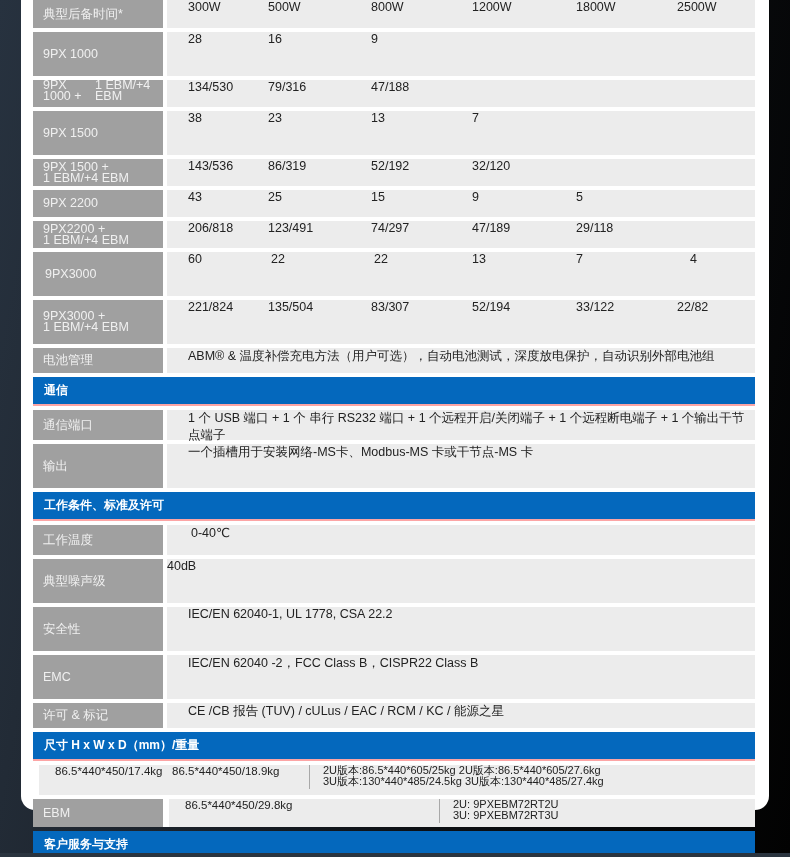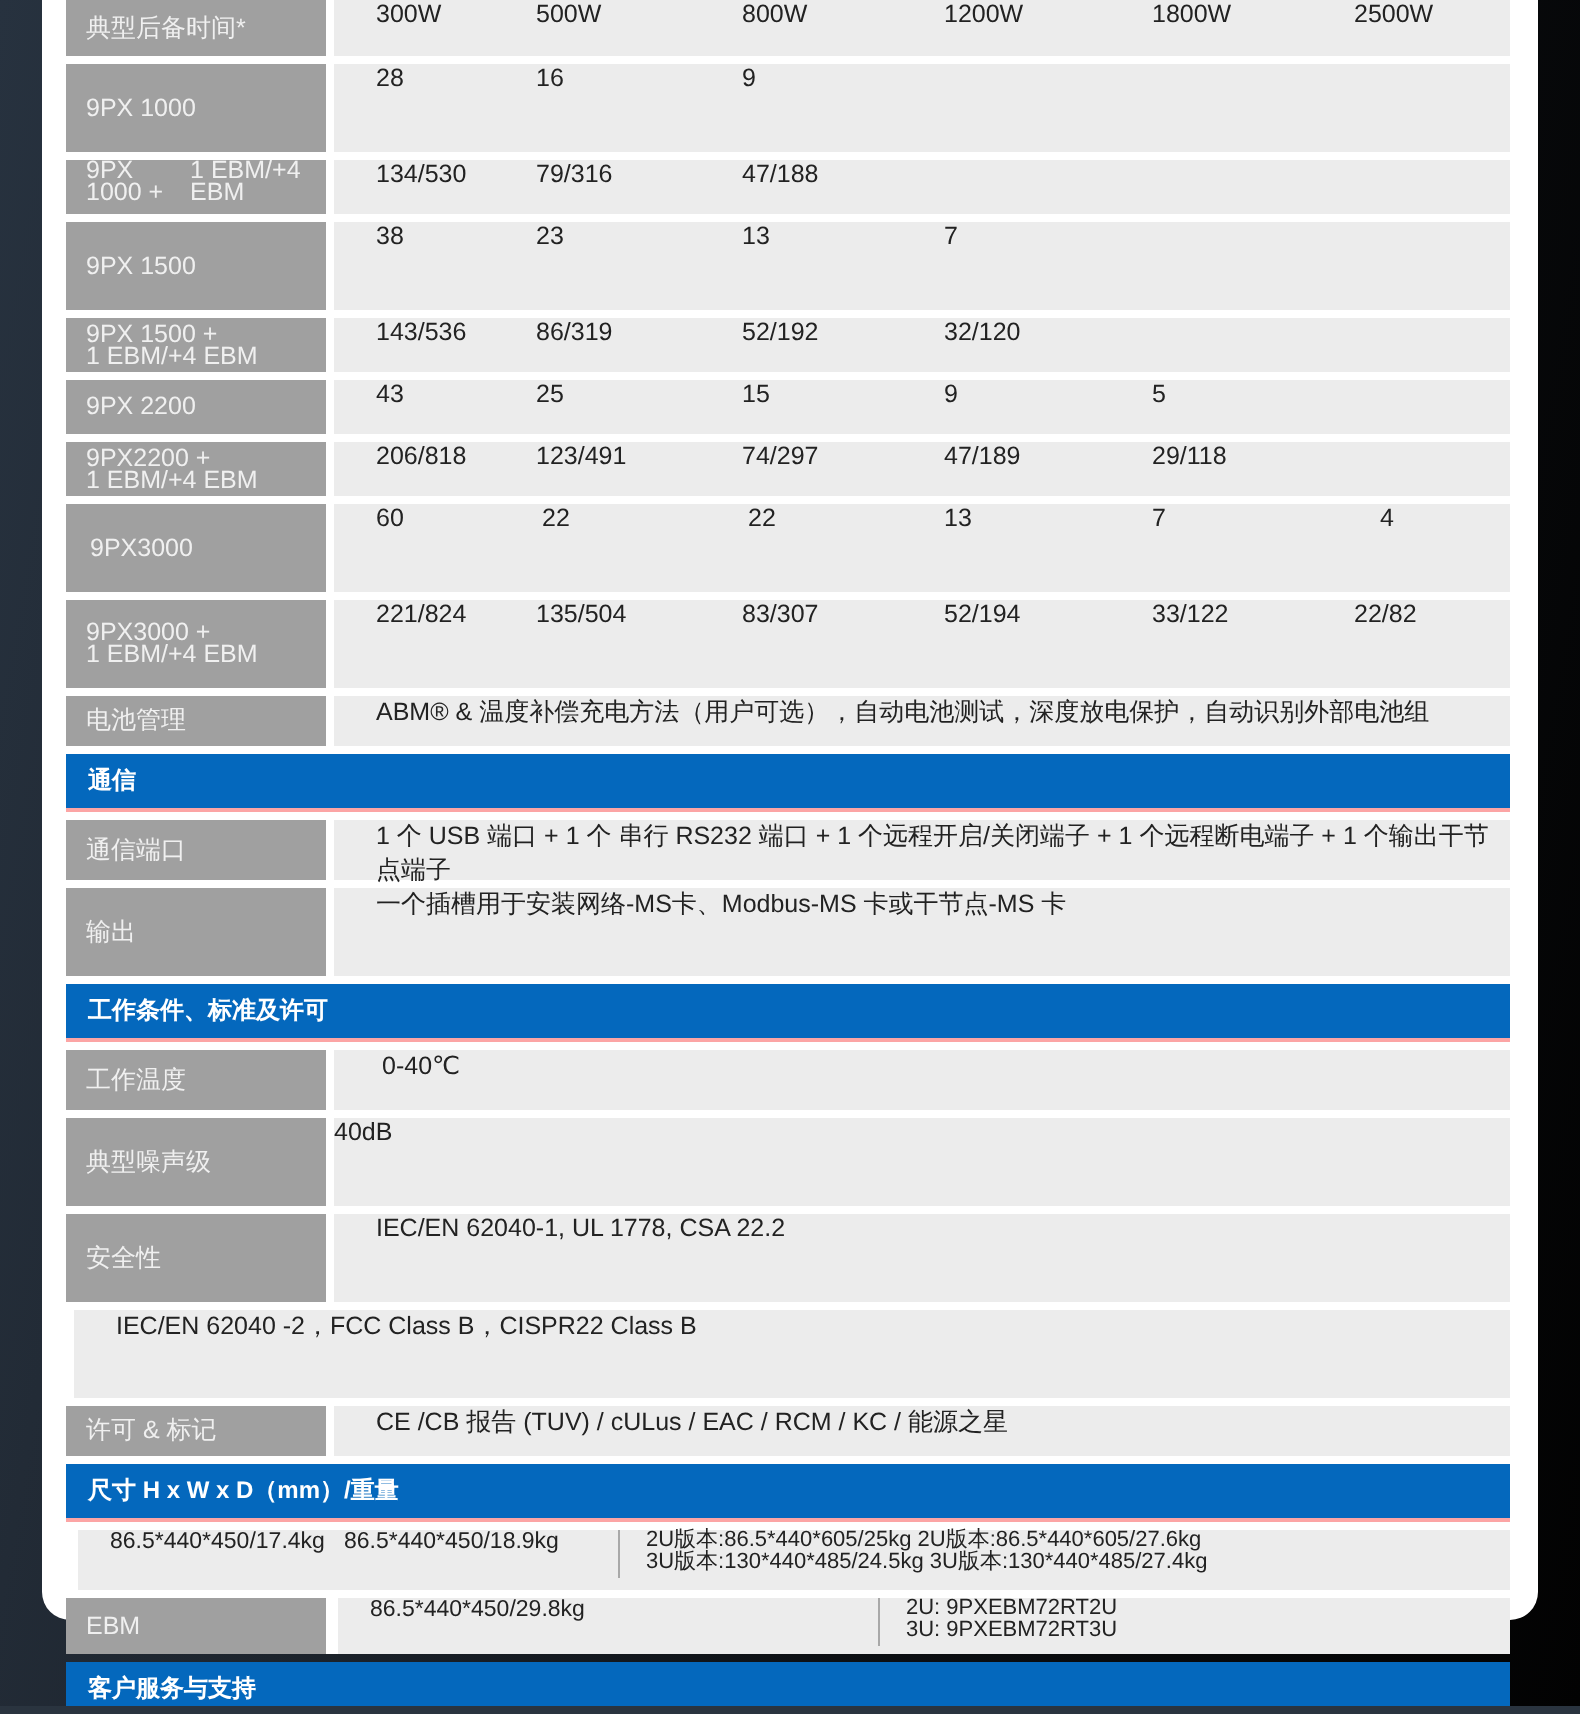--- a/index.html
+++ b/index.html
@@ -233,20 +233,21 @@
       </div>
     </div>
     <div class="row r26">
       <div class="label">安全性</div>
       <div class="gap"></div>
       <div class="cells">
         <div class="cell text-cell">IEC/EN 62040-1, UL 1778, CSA 22.2</div>
       </div>
     </div>
     <div class="row r26">
+      <div class="label">EMC</div>
       <div class="gap"></div>
       <div class="cells">
         <div class="cell text-cell">IEC/EN 62040 -2，FCC Class B，CISPR22 Class B</div>
       </div>
     </div>
     <div class="row r25">
       <div class="label">许可 &amp; 标记</div>
       <div class="gap"></div>
       <div class="cells">
         <div class="cell text-cell">CE /CB 报告 (TUV) / cULus / EAC / RCM / KC / 能源之星</div>

